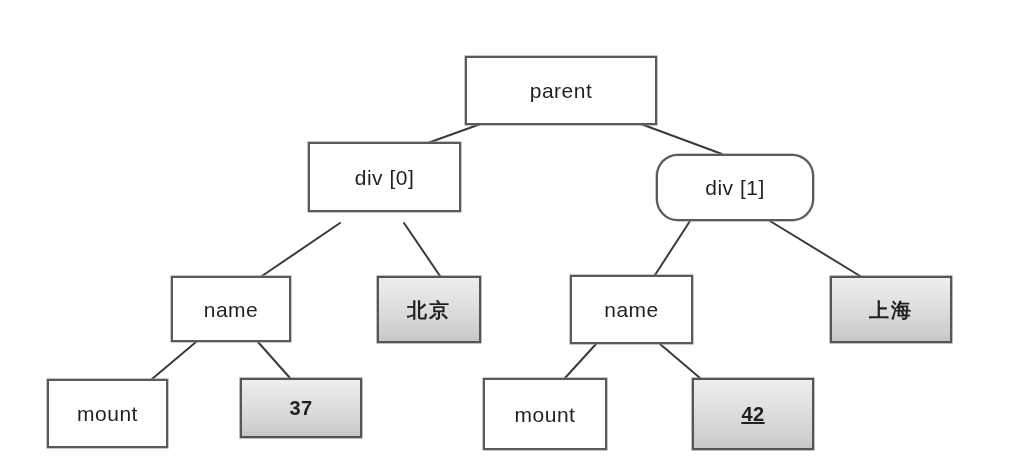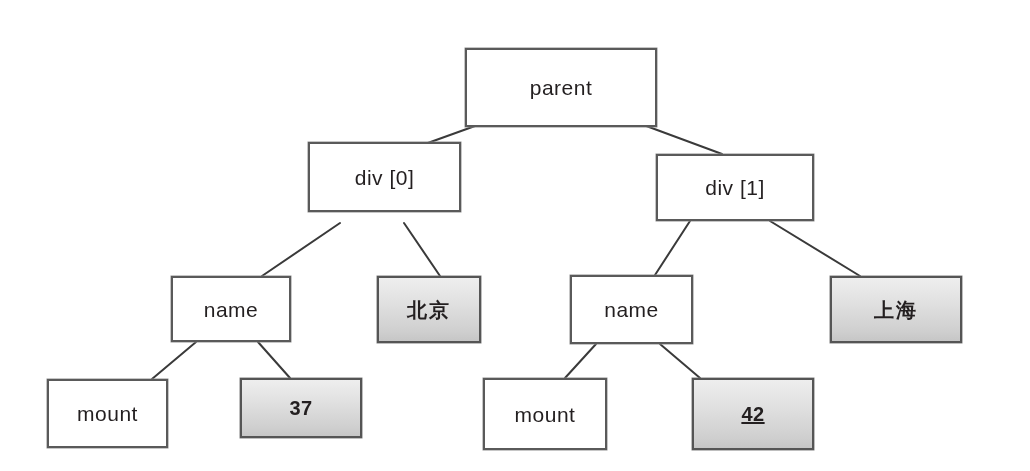--- a/index.html
+++ b/index.html
@@ -71,39 +71,39 @@
       <line x1="340" y1="223" x2="262" y2="276" stroke="#3a3a3a" stroke-width="2" stroke-linecap="round"></line>
       <line x1="404" y1="223" x2="440" y2="276" stroke="#3a3a3a" stroke-width="2" stroke-linecap="round"></line>
       <line x1="690" y1="221" x2="655" y2="275" stroke="#3a3a3a" stroke-width="2" stroke-linecap="round"></line>
       <line x1="770" y1="221" x2="860" y2="276" stroke="#3a3a3a" stroke-width="2" stroke-linecap="round"></line>
       <line x1="196" y1="342" x2="152" y2="379" stroke="#3a3a3a" stroke-width="2" stroke-linecap="round"></line>
       <line x1="258" y1="342" x2="290" y2="378" stroke="#3a3a3a" stroke-width="2" stroke-linecap="round"></line>
       <line x1="596" y1="344" x2="565" y2="378" stroke="#3a3a3a" stroke-width="2" stroke-linecap="round"></line>
       <line x1="660" y1="344" x2="700" y2="378" stroke="#3a3a3a" stroke-width="2" stroke-linecap="round"></line>
     </svg>
   <div id="node-layer">
-      <div class="node elem" style="left: 465px; top: 48px; width: 192px; height: 79px;">
+      <div class="node elem" style="left: 465px; top: 56px; width: 192px; height: 69px;">
         <span class="node-label">parent</span>
       </div>
       <div class="node elem" style="left: 308px; top: 142px; width: 153px; height: 70px;">
         <span class="node-label">div [0]</span>
       </div>
-      <div class="node elem" style="left: 656px; top: 154px; width: 158px; height: 67px;">
+      <div class="node elem" style="left: 656px; top: 154px; width: 158px; height: 67px; border-radius: 22px;">
         <span class="node-label">div [1]</span>
       </div>
       <div class="node elem" style="left: 171px; top: 276px; width: 120px; height: 66px;">
         <span class="node-label">name</span>
       </div>
       <div class="node value cjk" style="left: 377px; top: 276px; width: 104px; height: 67px;">
         <span class="node-label">北京</span>
       </div>
       <div class="node elem" style="left: 570px; top: 275px; width: 123px; height: 69px;">
         <span class="node-label">name</span>
       </div>
-      <div class="node value cjk" style="left: 830px; top: 276px; width: 132px; height: 67px;">
+      <div class="node value cjk" style="left: 830px; top: 276px; width: 122px; height: 67px;">
         <span class="node-label">上海</span>
       </div>
       <div class="node elem" style="left: 47px; top: 379px; width: 121px; height: 69px;">
         <span class="node-label">mount</span>
       </div>
       <div class="node value" style="left: 240px; top: 378px; width: 122px; height: 60px;">
         <span class="node-label">37</span>
       </div>
       <div class="node elem" style="left: 483px; top: 378px; width: 124px; height: 72px;">
         <span class="node-label">mount</span>

